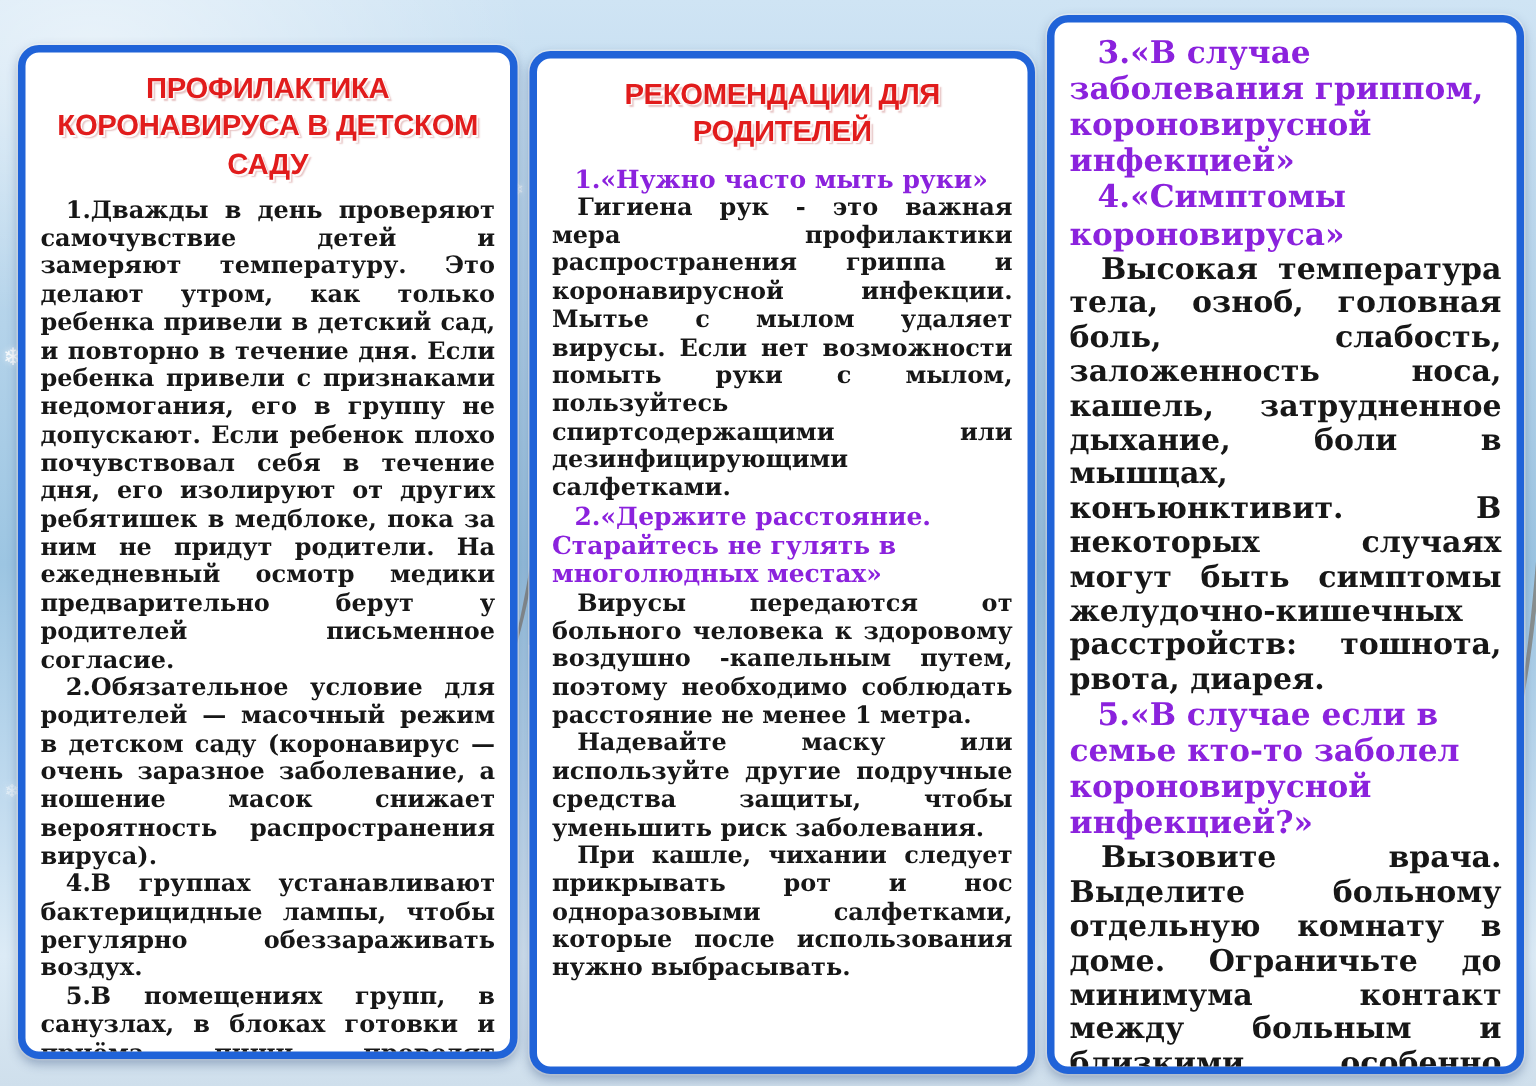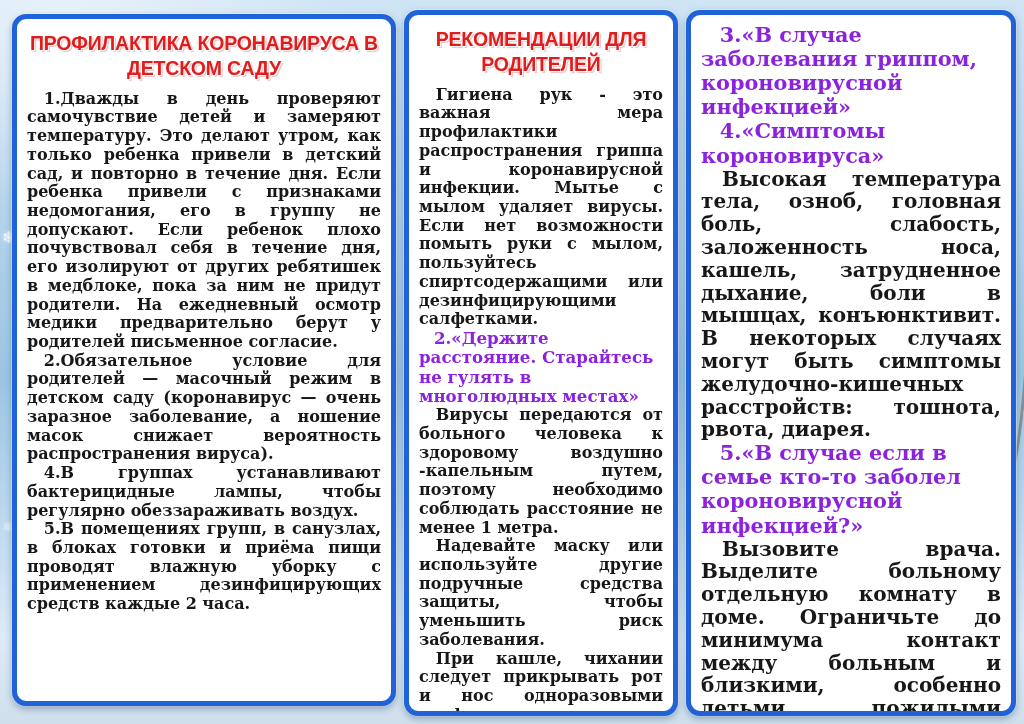--- a/index.html
+++ b/index.html
@@ -35,22 +35,22 @@
     border:5px solid #2063d8;
     border-radius:14px;
     box-shadow:0 3px 7px rgba(25,55,105,.35), 0 0 0 1px rgba(255,255,255,.55);
     padding:8px 10px 6px;
     box-sizing:border-box;
     overflow:hidden;
     color:#171717;
     font-weight:bold;
     text-align:justify;
   }
-  .panel-left{width:384px;margin-top:4px;margin-bottom:10px;font-size:16px;line-height:1.17;}
-  .panel-mid{width:274px;font-size:16px;line-height:1.17;}
+  .panel-left{width:333px;margin-top:20px;margin-bottom:10px;font-size:16px;line-height:1.17;}
+  .panel-mid{width:337px;font-size:16px;line-height:1.17;margin-top:24px;}
   .panel-right{flex:1;font-size:20px;line-height:1.14;}
   .red-title{
     font-family:"Liberation Sans", sans-serif;
     font-weight:bold;
     color:#e11c1c;
     text-align:center;
     font-size:19.5px;
     line-height:1.3;
     letter-spacing:-0.2px;
     margin:4px 0 8px;
@@ -90,20 +90,21 @@
     <h1 class="red-title">ПРОФИЛАКТИКА КОРОНАВИРУСА В ДЕТСКОМ САДУ</h1>
     <p>1.Дважды в день проверяют самочувствие детей и замеряют температуру. Это делают утром, как только ребенка привели в детский сад, и повторно в течение дня. Если ребенка привели с признаками недомогания, его в группу не допускают. Если ребенок плохо почувствовал себя в течение дня, его изолируют от других ребятишек в медблоке, пока за ним не придут родители. На ежедневный осмотр медики предварительно берут у родителей письменное согласие.</p>
     <p>2.Обязательное условие для родителей — масочный режим в детском саду (коронавирус — очень заразное заболевание, а ношение масок снижает вероятность распространения вируса).</p>
     <p>4.В группах устанавливают бактерицидные лампы, чтобы регулярно обеззараживать воздух.</p>
     <p>5.В помещениях групп, в санузлах, в блоках готовки и приёма пищи проводят влажную уборку с применением дезинфицирующих средств каждые 2 часа.</p>
 
   </section>
 
   <section class="panel panel-mid">
     <h1 class="red-title">РЕКОМЕНДАЦИИ ДЛЯ РОДИТЕЛЕЙ</h1>
+    <h2 class="purple-heading">1.«Нужно часто мыть руки»</h2>
     <p>Гигиена рук - это важная мера профилактики распространения гриппа и коронавирусной инфекции. Мытье с мылом удаляет вирусы. Если нет возможности помыть руки с мылом, пользуйтесь спиртсодержащими или дезинфицирующими салфетками.</p>
     <h2 class="purple-heading">2.«Держите расстояние. Старайтесь не гулять в многолюдных местах»</h2>
     <p>Вирусы передаются от больного человека к здоровому воздушно -капельным путем, поэтому необходимо соблюдать расстояние не менее 1 метра.</p>
     <p>Надевайте маску или используйте другие подручные средства защиты, чтобы уменьшить риск заболевания.</p>
     <p>При кашле, чихании следует прикрывать рот и нос одноразовыми салфетками, которые после использования нужно выбрасывать.</p>
 
   </section>
 
   <section class="panel panel-right">
     <h2 class="purple-heading">3.«В случае заболевания гриппом, короновирусной инфекцией»</h2>

